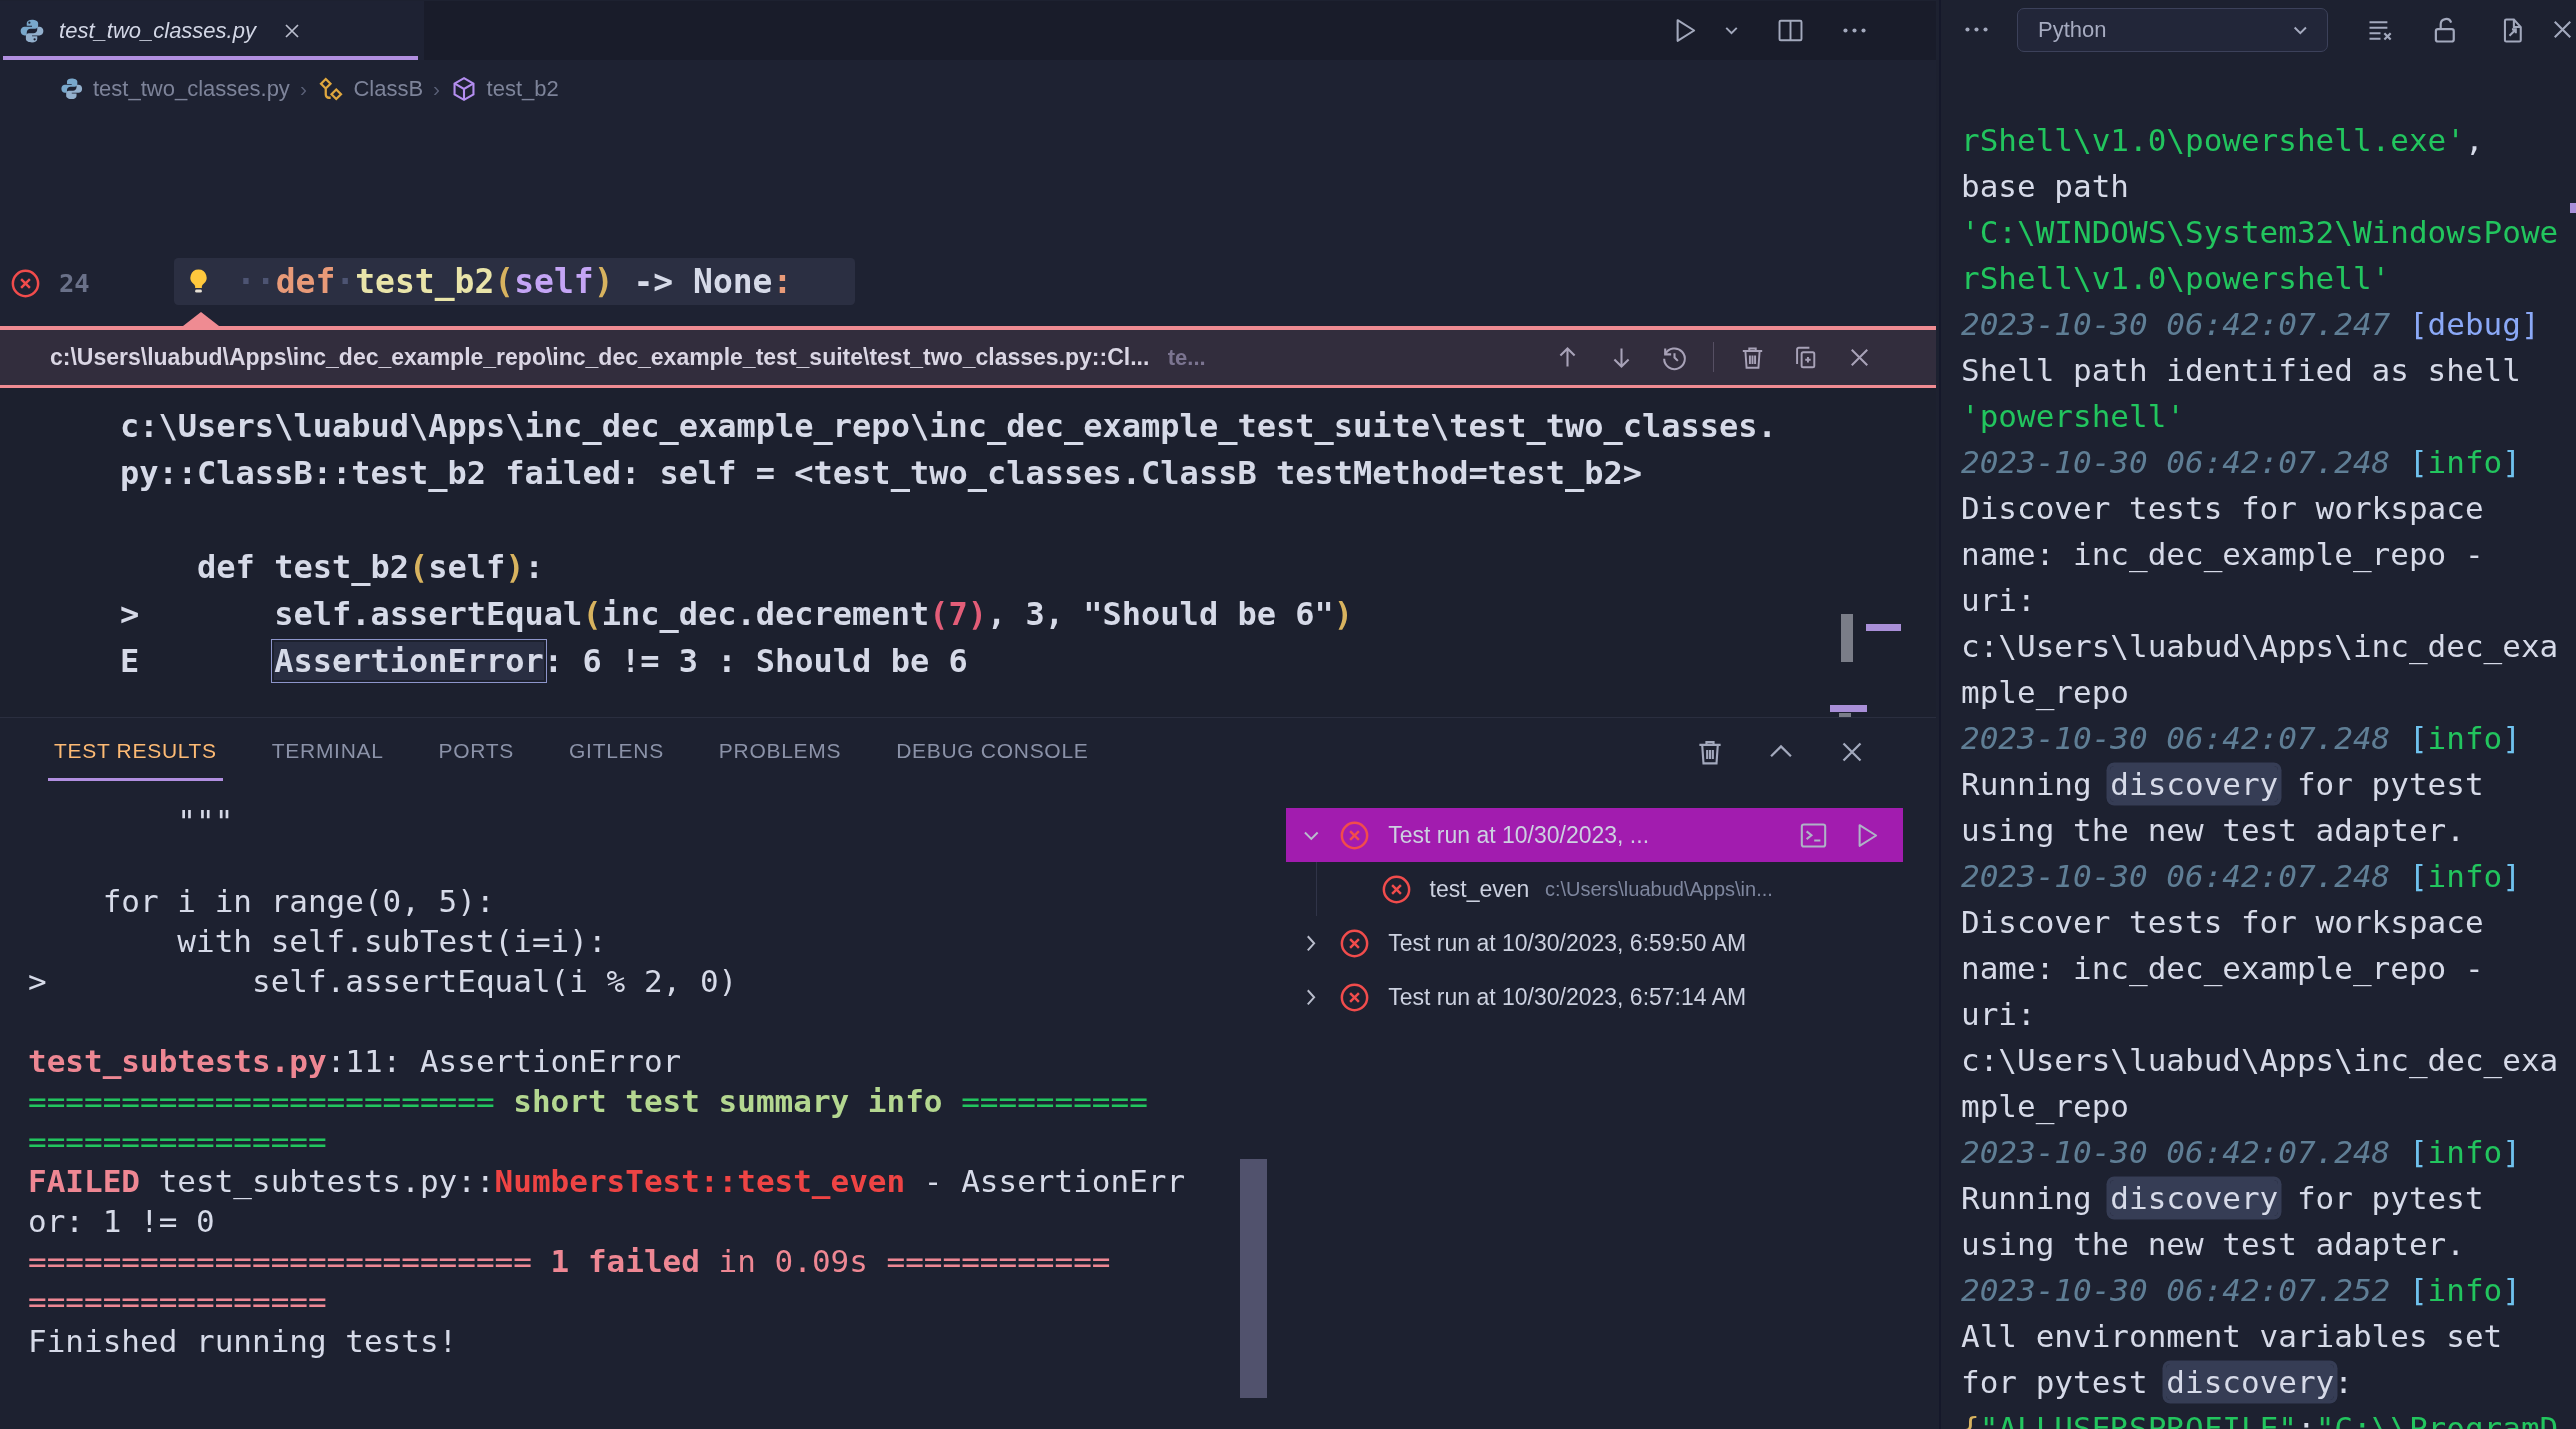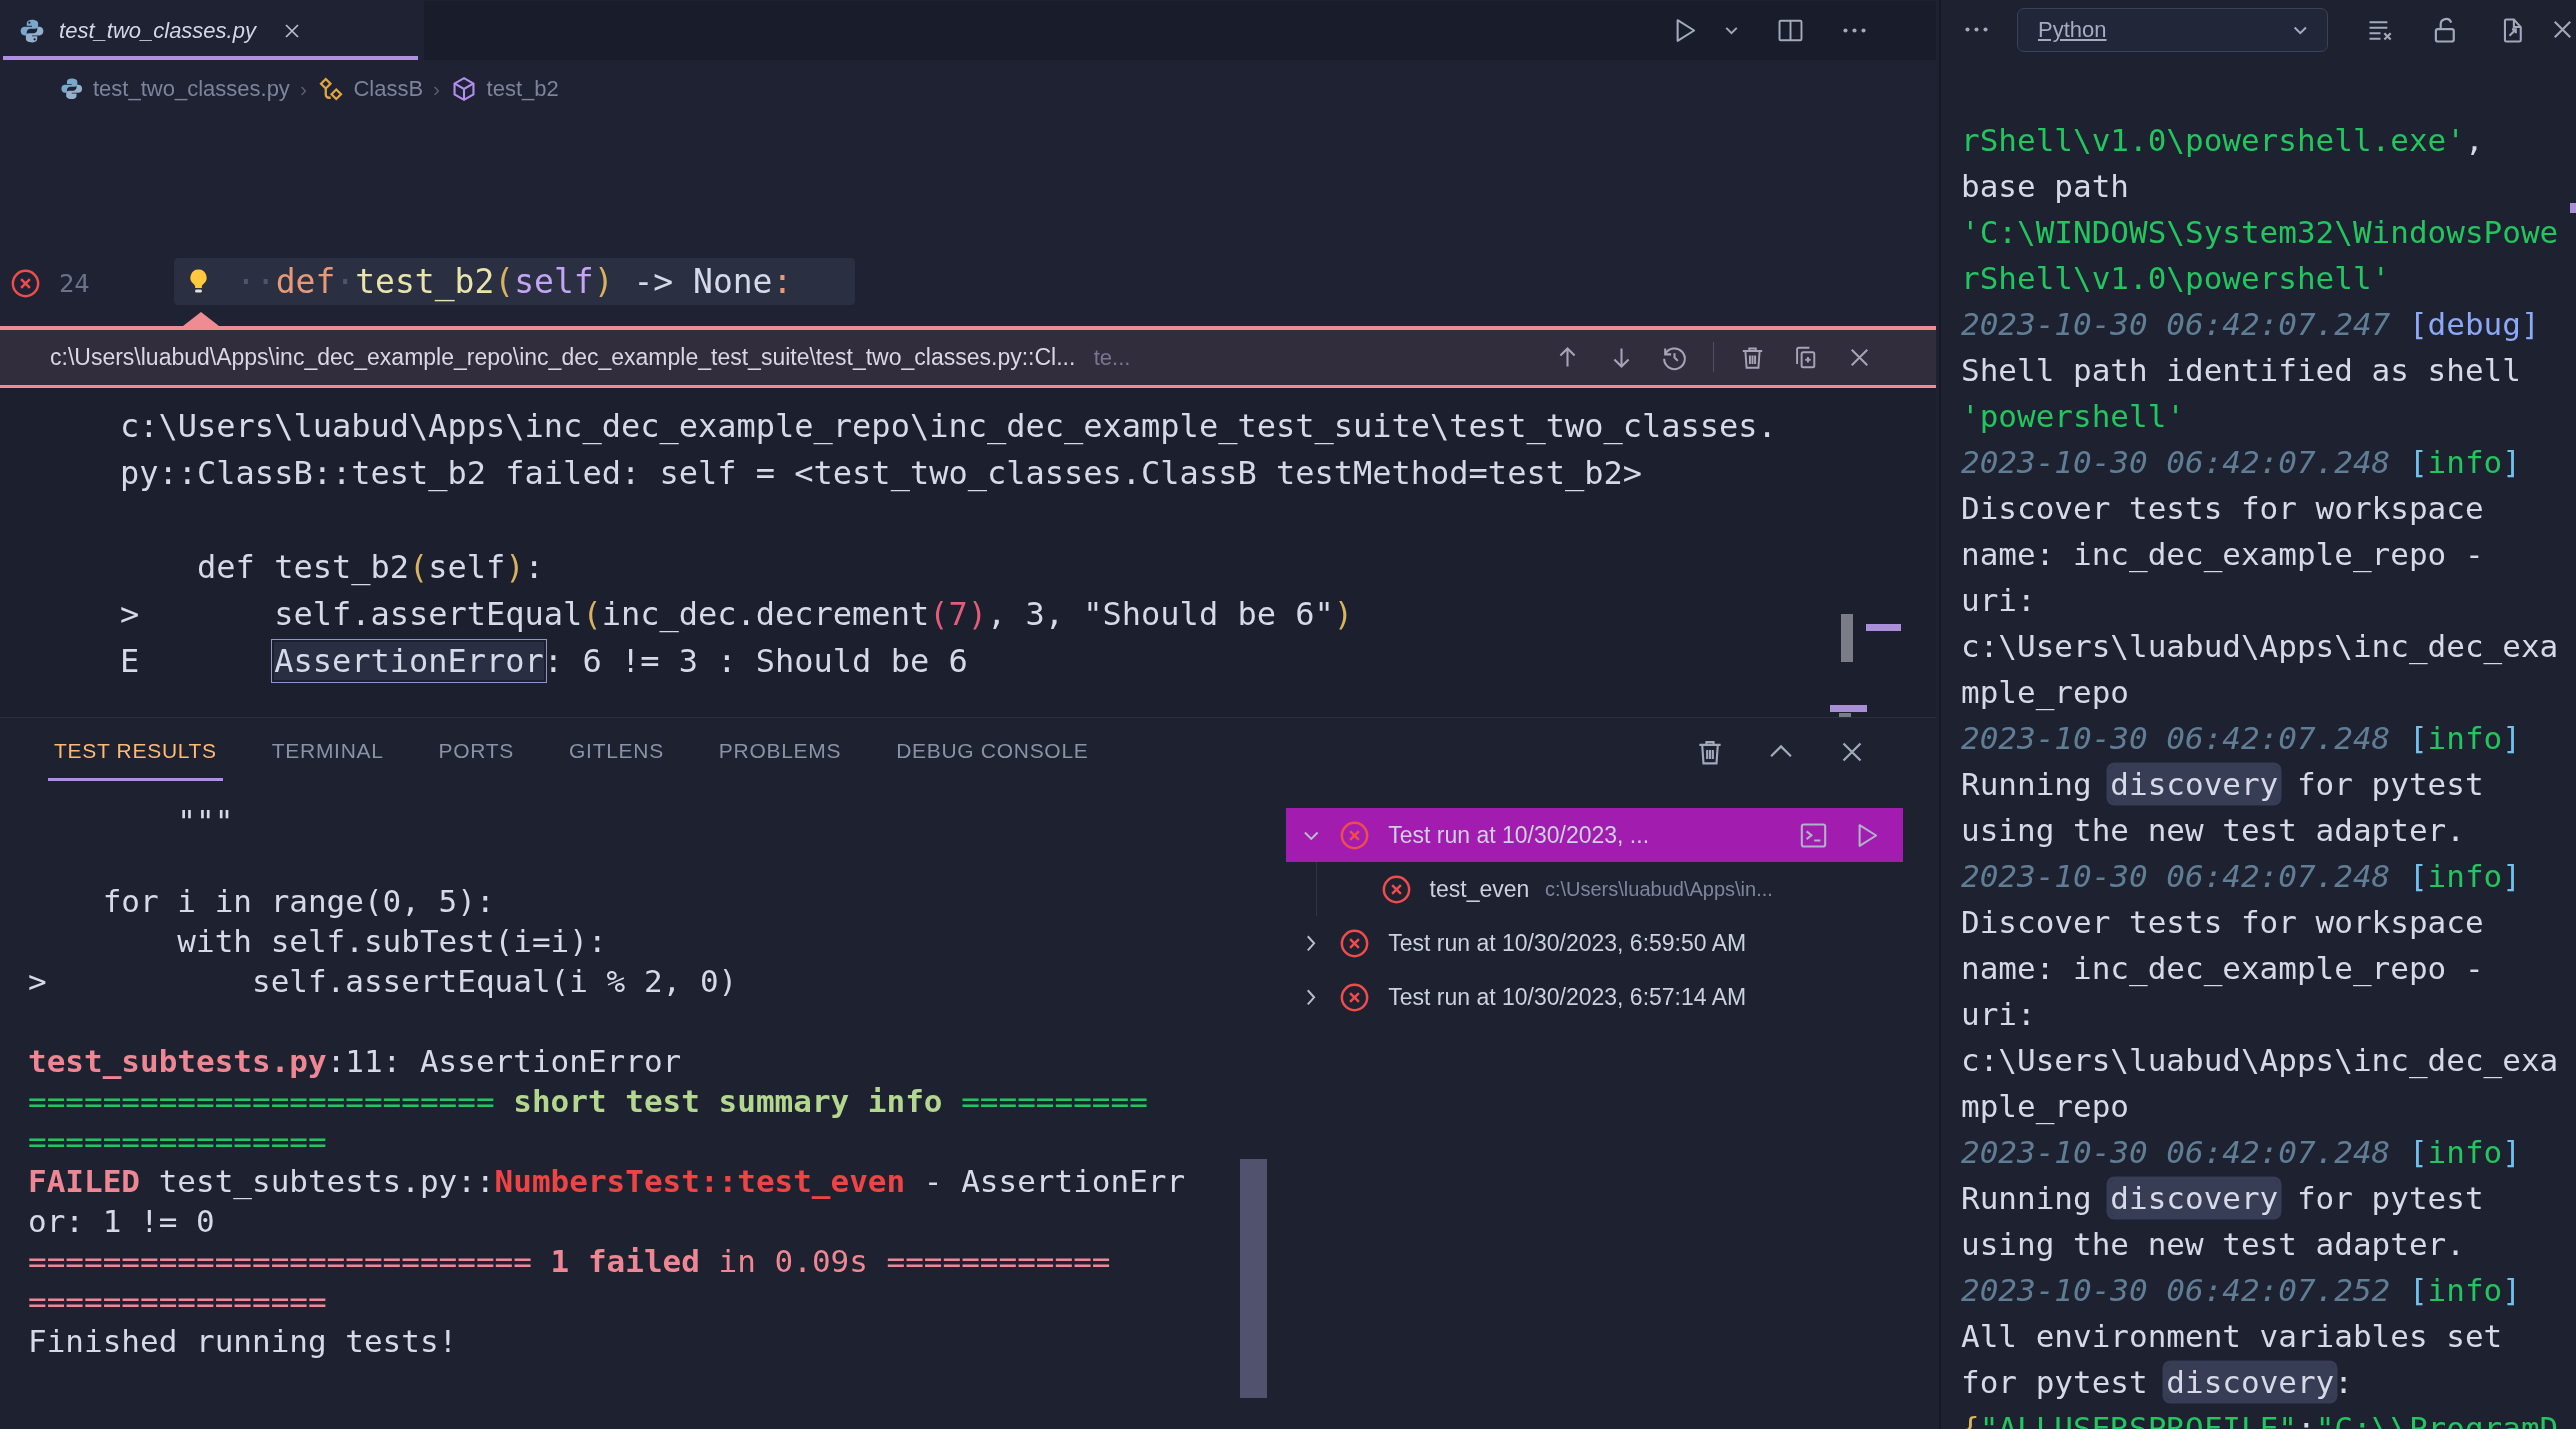--- a/index.html
+++ b/index.html
@@ -16,21 +16,21 @@
   .tab .close{margin-left:24px;color:#b9bdcd;}
   .pyicon{margin-left:18.4px;}
   .editor-actions{position:absolute;top:0;height:59px;left:1648px;right:0;display:flex;align-items:center;color:#a3a9bd;}
   .ea{margin-left:20px;}
   
   .breadcrumb{left:0;top:59px;width:1936px;height:57px;background:#1e2232;display:flex;align-items:center;
               font-size:22px;color:#7d8399;}
   .bc-sep{color:#595f76;font-size:21px;margin:0 10px;}
   .bc-item{display:flex;align-items:center;gap:8.5px;}
   
-  .editor{left:0;top:116px;width:1936px;height:600px;background:#1e2232;}
+  .editor{left:0;top:116px;width:1936px;height:600px;background:#1e2232;font-weight:bold;}
   .gutter-err{left:8.5px;top:150px;}
   .lnum{left:59px;top:151px;font-family:"DejaVu Sans Mono",monospace;font-size:25.5px;color:#6a7189;}
   .line-hl{left:174px;top:141px;width:681px;height:47px;background:#2b2f42;border-radius:4.2px;}
   .bulb{left:183px;top:149px;}
   .codeline{left:236px;top:141px;font-family:"DejaVu Sans Mono",monospace;font-size:33px;line-height:47px;white-space:pre;}
   
   .peek{left:0;top:209px;width:1936px;height:507px;border-top:4.2px solid #ef8b92;background:#1c202e;}
   .peek-pointer{position:absolute;left:183px;top:-18.4px;width:0;height:0;
     border-left:18.4px solid transparent;border-right:18.4px solid transparent;border-bottom:14px solid #ef8b92;}
   .peek-header{position:absolute;left:0;top:0;width:1936px;height:58px;background:#322d3d;
@@ -69,21 +69,21 @@
   .trow .spacer{flex:1;}
   .trow .ricon{margin-right:20px;color:#aeb3c6;}
   .guide{position:absolute;left:30px;top:0;bottom:0;width:1.4px;background:#303448;}
   .indent{width:78px;}
   
   .right-col{left:1939px;top:0;width:637px;height:1430px;background:#1d2130;border-left:2.8px solid #15182a;box-sizing:content-box;}
   .out-toolbar{position:absolute;left:0;top:0;width:637px;height:59px;display:flex;align-items:center;color:#a3a9bd;}
   .out-more{margin-left:20px;}
   .lang-select{position:absolute;left:76px;top:7.8px;width:311px;height:44px;border:1.4px solid #3c415a;background:#222639;
     border-radius:7px;display:flex;align-items:center;box-sizing:border-box;}
-  .lang-select span{margin-left:20px;font-size:22px;color:#a6abc0;text-decoration:underline;}
+  .lang-select span{margin-left:20px;font-size:22px;color:#a6abc0;}
   .lang-select .chv{position:absolute;right:15.6px;}
   .out-ic{position:absolute;top:14px;}
   .out-log{position:absolute;left:0;top:117px;width:637px;padding-left:20px;box-sizing:border-box;
     font-family:"DejaVu Sans Mono",monospace;font-size:31px;}
   .out-log .ln{height:46px;line-height:46px;white-space:pre;}
   .out-marker{left:2570px;top:203px;width:6.4px;height:10px;background:#a98fd8;}
   
   .c-w{color:#d6dae8}.c-wb{color:#ef4444;font-weight:bold}
   .c-g{color:#22c55e}.c-gb{color:#b4d790;font-weight:bold}
   .c-r{color:#ee8793}.c-rb{color:#ee8793;font-weight:bold}

